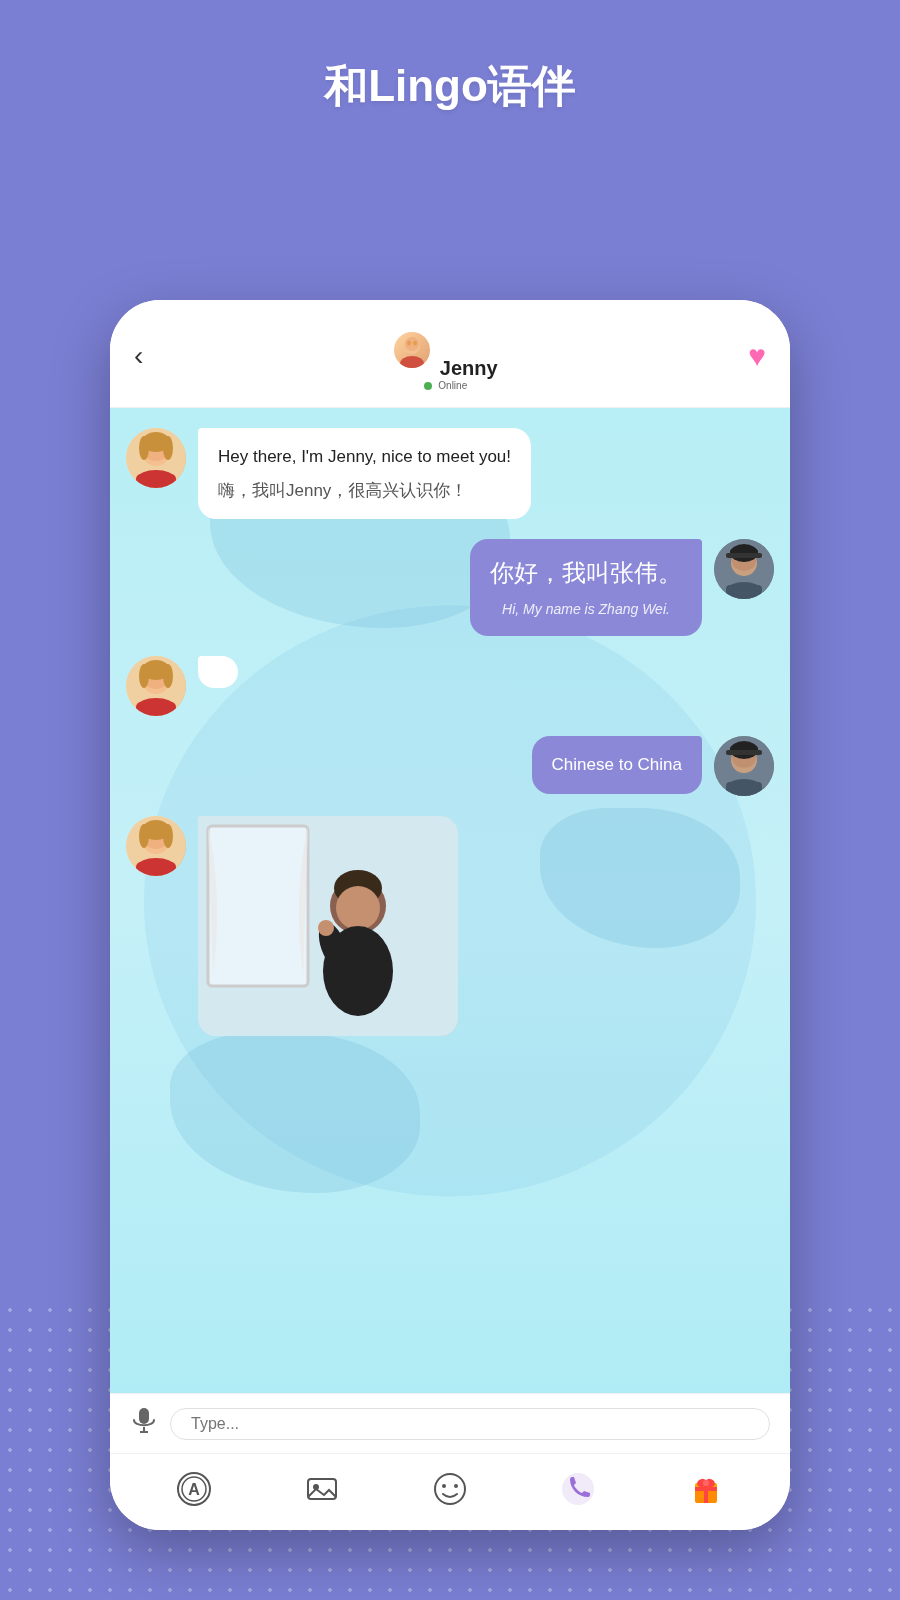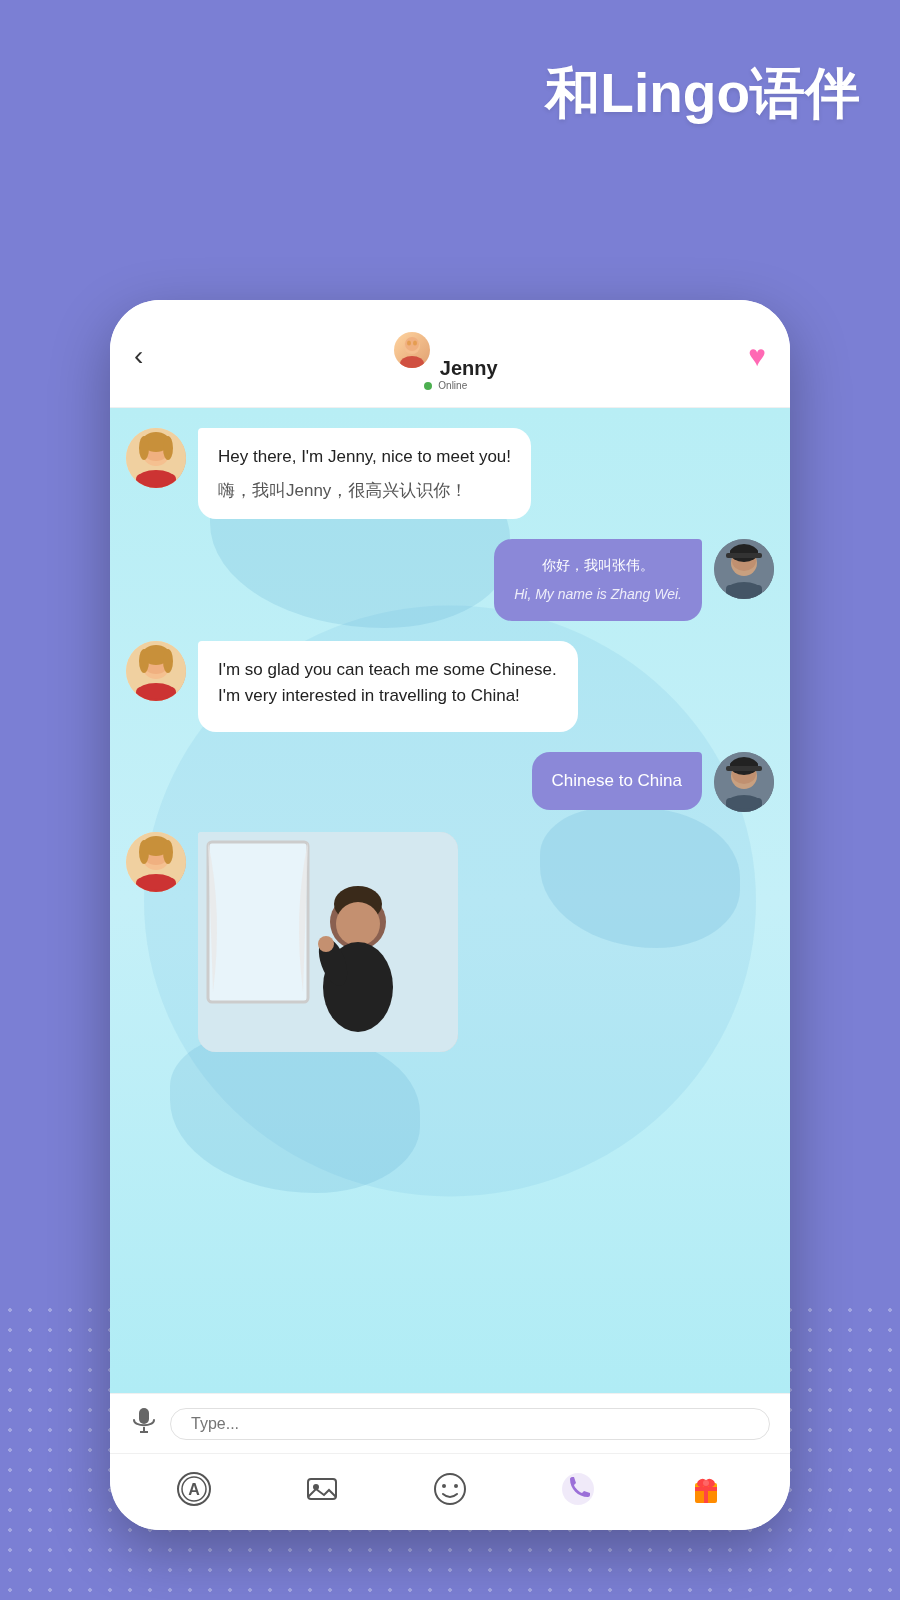--- a/index.html
+++ b/index.html
@@ -19,24 +19,24 @@
       position: absolute;
       bottom: 0;
       left: 0;
       right: 0;
       height: 300px;
       background-image: radial-gradient(circle, rgba(255,255,255,0.3) 2px, transparent 2px);
       background-size: 20px 20px;
     }
 
     .hero-title {
-      text-align: right;
+      text-align: center;
       padding: 60px 40px 40px;
       color: white;
-      font-size: 55px;
+      font-size: 44px;
       font-weight: 900;
       line-height: 1.2;
       text-shadow: 0 2px 4px rgba(0,0,0,0.1);
     }
 
     .phone-container {
       position: absolute;
       top: 300px;
       left: 50%;
       transform: translateX(-50%);
@@ -366,40 +366,39 @@
 
           <ellipse cx="30" cy="14" rx="14" ry="9" fill="#222"></ellipse>
           <rect x="16" y="10" width="28" height="8" rx="3" fill="#222"></rect>
           <rect x="12" y="14" width="36" height="5" rx="2" fill="#333"></rect>
 
           <rect x="12" y="46" width="36" height="20" rx="4" fill="#445566"></rect>
           <ellipse cx="30" cy="50" rx="16" ry="7" fill="#445566"></ellipse>
         </svg>
       </div>
       <div class="bubble outgoing">
-        <div class="chinese" style="color:white;font-size:14px;margin-bottom:8px;">你好，我叫张伟。</div>
+        <div class="chinese" style="color:white;font-size:24px;margin-bottom:8px;">你好，我叫张伟。</div>
         <div style="color:rgba(255,255,255,0.85);font-style:italic;font-size:14px;">Hi, My name is Zhang Wei.</div>
       </div>
     </div>
 
     <div class="message-row">
       <div class="jenny-face avatar">
         <svg width="60" height="60" viewBox="0 0 60 60">
           <rect width="60" height="60" fill="#f0d0a0" rx="30"></rect>
           <circle cx="30" cy="24" r="14" fill="#f5c090"></circle>
           <ellipse cx="30" cy="22" rx="13" ry="11" fill="#f0b080"></ellipse>
           <ellipse cx="30" cy="14" rx="14" ry="10" fill="#c8903a"></ellipse>
           <ellipse cx="18" cy="20" rx="5" ry="12" fill="#c8903a"></ellipse>
           <ellipse cx="42" cy="20" rx="5" ry="12" fill="#c8903a"></ellipse>
           <rect x="10" y="46" width="40" height="20" rx="5" fill="#cc3333"></rect>
           <ellipse cx="30" cy="50" rx="18" ry="8" fill="#cc3333"></ellipse>
         </svg>
       </div>
       <div class="bubble incoming">
-        <div class="english">I'm so glad you can teach me some Chinese. I'm very interested in travelling to China!</div>
       </div>
     </div>
 
     <div class="message-row outgoing">
       <div class="zhang-face avatar">
         <svg width="60" height="60" viewBox="0 0 60 60">
           <rect width="60" height="60" fill="#708090" rx="30"></rect>
           <circle cx="30" cy="24" r="13" fill="#c8a080"></circle>
           <ellipse cx="30" cy="22" rx="12" ry="10" fill="#c09070"></ellipse>
           <ellipse cx="30" cy="14" rx="14" ry="9" fill="#222"></ellipse>

